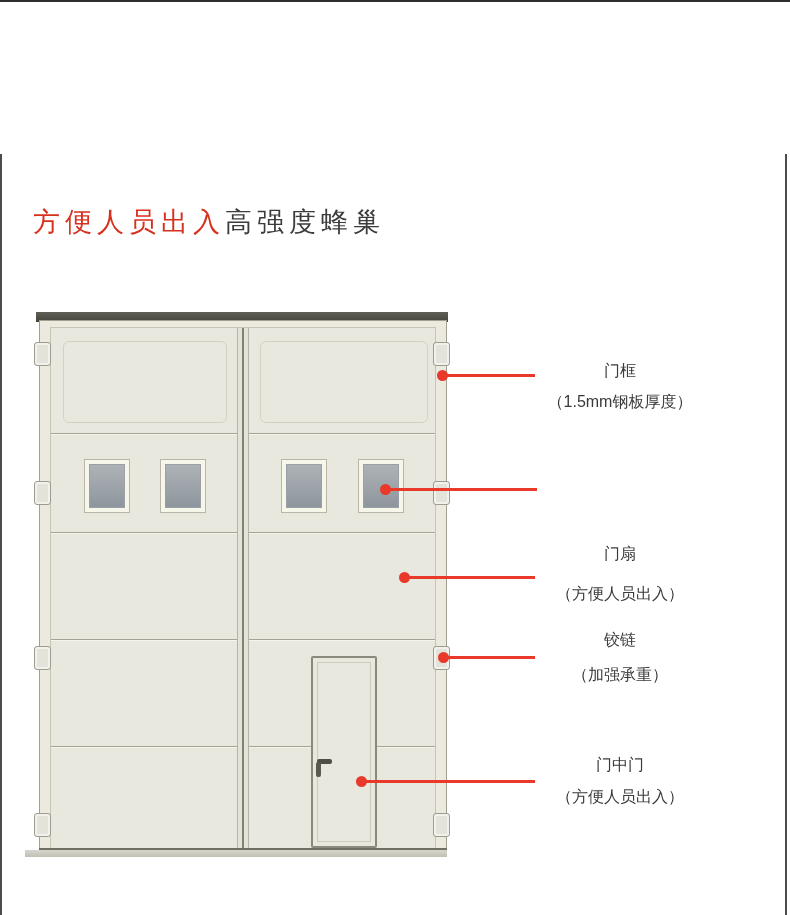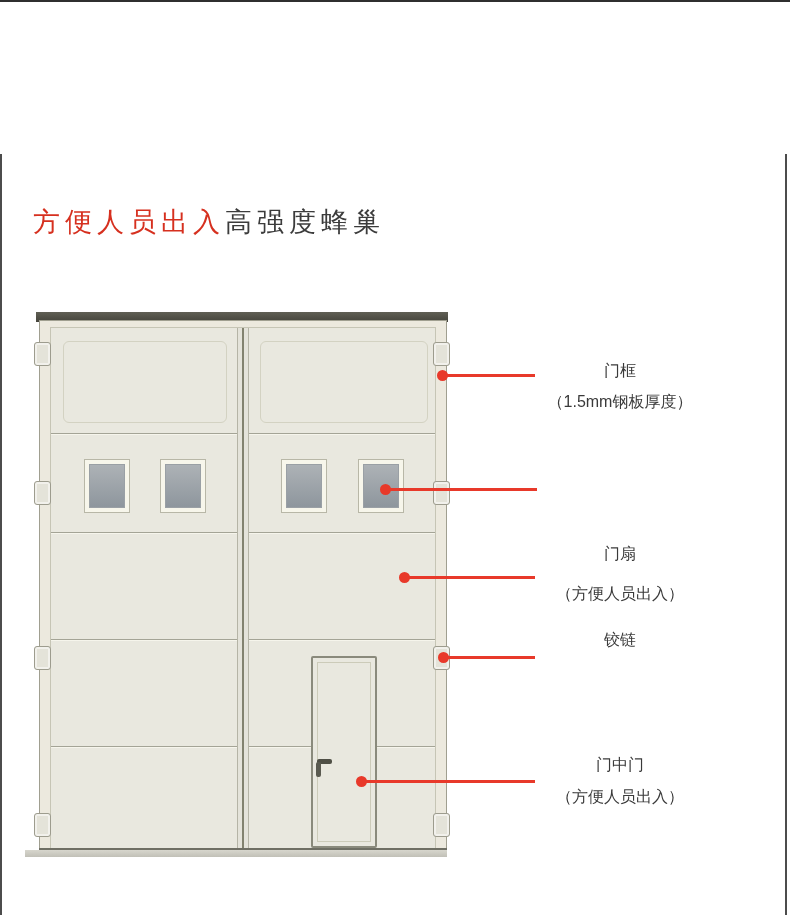--- a/index.html
+++ b/index.html
@@ -148,15 +148,16 @@
   <div class="dot d4"></div>
   <div class="lead l4"></div>
   <div class="dot d5"></div>
   <div class="lead l5"></div>
 
   <div class="ann a1m main">门框</div>
   <div class="ann a1n note">（1.5mm钢板厚度）</div>
   <div class="ann a3m main">门扇</div>
   <div class="ann a3n note">（方便人员出入）</div>
   <div class="ann a4m main">铰链</div>
+  <div class="ann a4n note">（加强承重）</div>
   <div class="ann a5m main">门中门</div>
   <div class="ann a5n note">（方便人员出入）</div>
 </div>
 
 </body></html>

